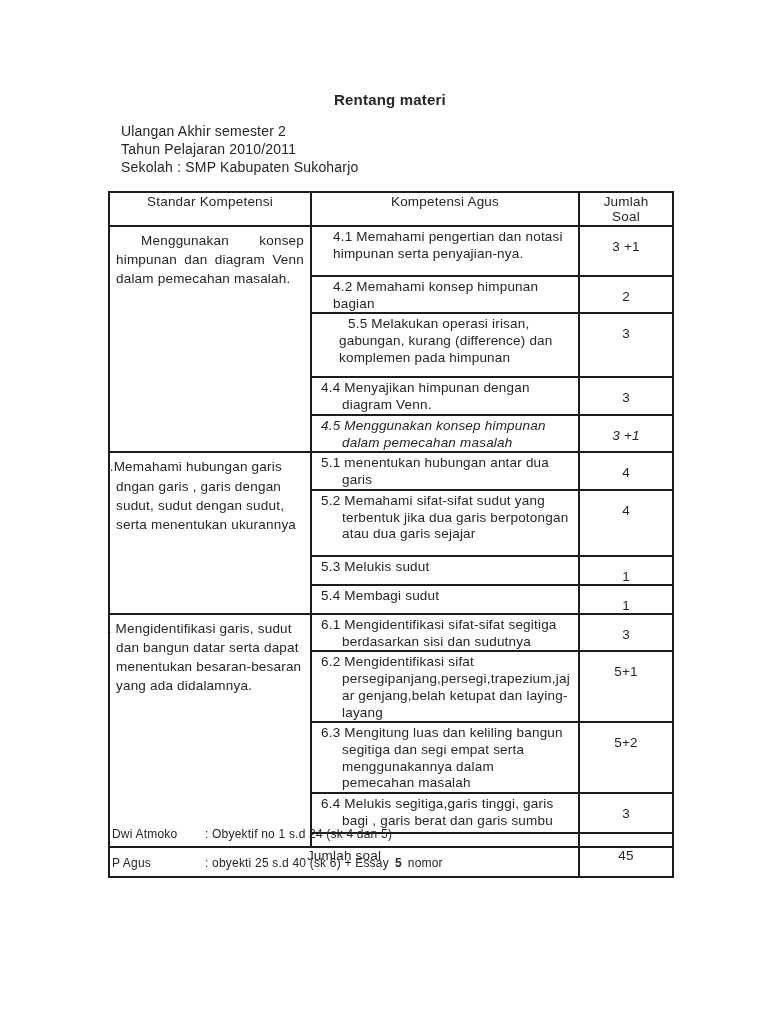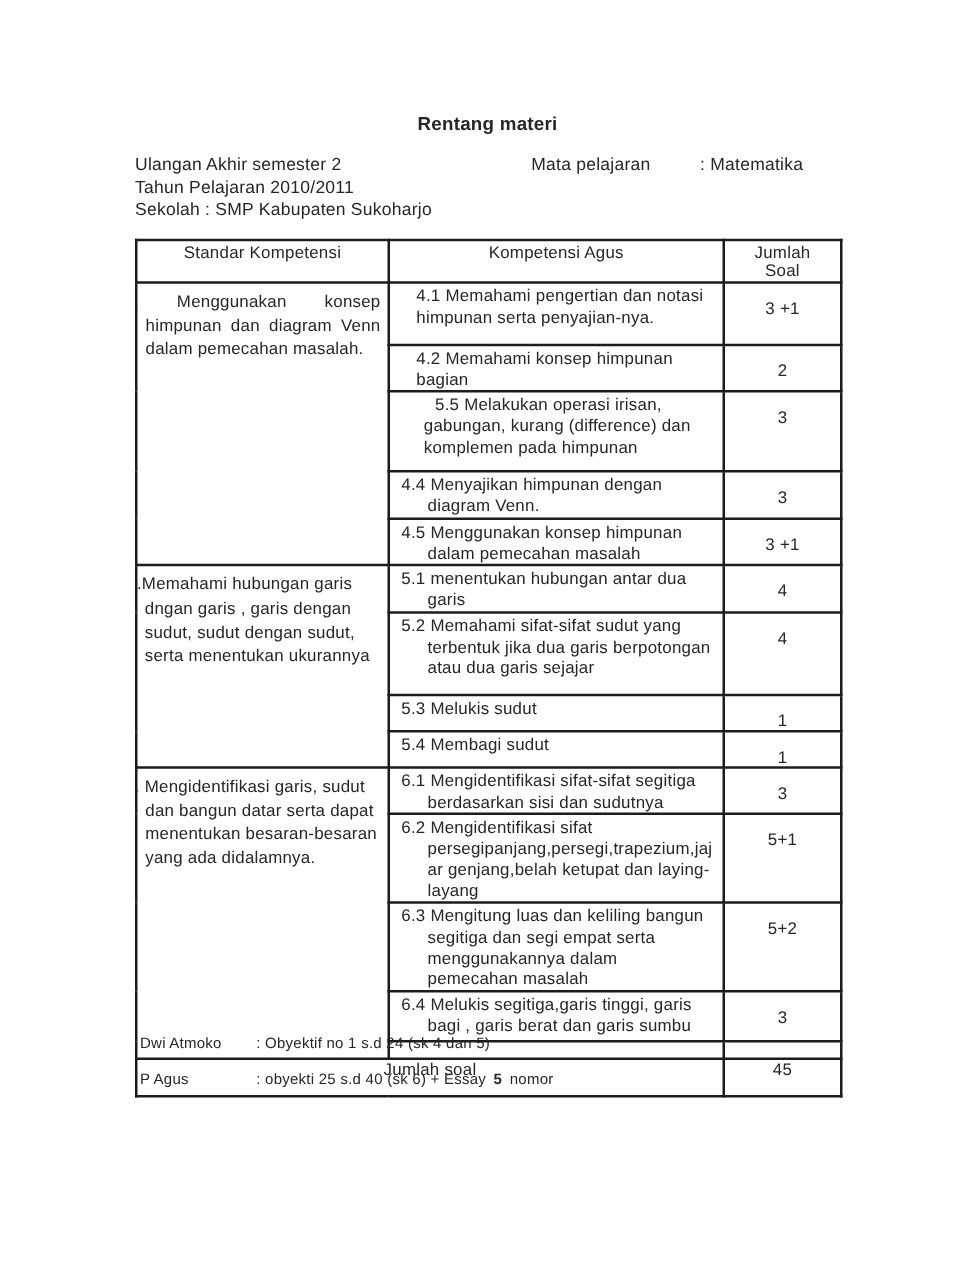--- a/index.html
+++ b/index.html
@@ -14,21 +14,21 @@
     overflow:hidden;
   }
   .doc-title {
     position:absolute; top:91px; left:108px; width:564px;
     text-align:center; font-weight:bold; font-size:15px;
   }
   .meta {
     position:absolute; top:122px; left:108px; width:564px;
     font-size:14px; line-height:18px;
   }
-  .meta-cols { display:flex; }
+  .meta-cols { display:flex;margin-left:13px; }
   .meta-left { width:317px; }
   .meta-right { flex:1; }
   .meta-right .pair { display:flex; }
   .meta-right .pair .lbl { width:135px; }
 
   .rtable-wrap { position:absolute; top:191px; left:108px; }
   table.rtable {
     border-collapse:collapse; table-layout:fixed;
     width:564px; font-size:13.5px;
   }
@@ -44,21 +44,21 @@
   table.rtable th { text-align:center; height:20px; padding:1px 8px; }
   td.sk { padding:4px 6px 0 6px; line-height:1.42; }
   .sk-4 { text-align:justify; padding-left:22px; text-indent:-17px; }
   .sk-5 { line-height:1.82; padding-left:20px; text-indent:-14px; padding-top:5px; }
   .sk-6 { line-height:2.05; padding-left:24px; text-indent:-16px; padding-top:16px; }
   td.kd { padding:2px 8px 0 30px; text-indent:-21px; line-height:1.24; overflow-wrap:break-word; }
   td.kd.kd-plain { padding-left:21px; text-indent:0; }
   td.kd.kd-c43 { padding-left:27px; text-indent:9px; }
   td.num { text-align:center; padding-top:12px; }
   tr.rh50 { height:50px; } tr.rh33 { height:33px; } tr.rh64 { height:64px; }
-  tr.rh32 { height:32px; } tr.rh66 { height:66px; } tr.rh17 { height:17px; }
+  tr.rh32 { height:32px;font-style:italic; } tr.rh66 { height:66px; } tr.rh17 { height:17px; }
   tr.rh35 { height:35px; } tr.rh65 { height:65px; } tr.rh40 { height:40px; }
   tr.rh13 { height:13px; } tr.rh30 { height:30px; }
   td.total-label { text-align:center; vertical-align:middle; padding:0; }
   td.total-num { text-align:center; vertical-align:middle; padding:0; }
 
   .notes { position:absolute; top:827px; left:112px; font-size:12px; }
   .note-line { display:flex; margin-bottom:15px; }
   .note-name { width:93px; }
   .note-bold { font-weight:bold; margin:0 6px; }
 </style>
@@ -70,24 +70,20 @@
   <div class="doc-title">Rentang materi</div>
 
   <div class="meta">
     <div class="meta-cols">
       <div class="meta-left">
         <div>Ulangan Akhir semester 2</div>
         <div>Tahun Pelajaran 2010/2011</div>
         <div>Sekolah : SMP Kabupaten Sukoharjo</div>
       </div>
       <div class="meta-right">
-        <div class="pair">
-          <span class="lbl">Mata pelajaran</span>
-          <span>: Matematika</span>
-        </div>
       </div>
     </div>
   </div>
 
   <div class="rtable-wrap">
     <table class="rtable">
       <colgroup>
           <col class="c1">
           <col class="c2">
           <col class="c3">

